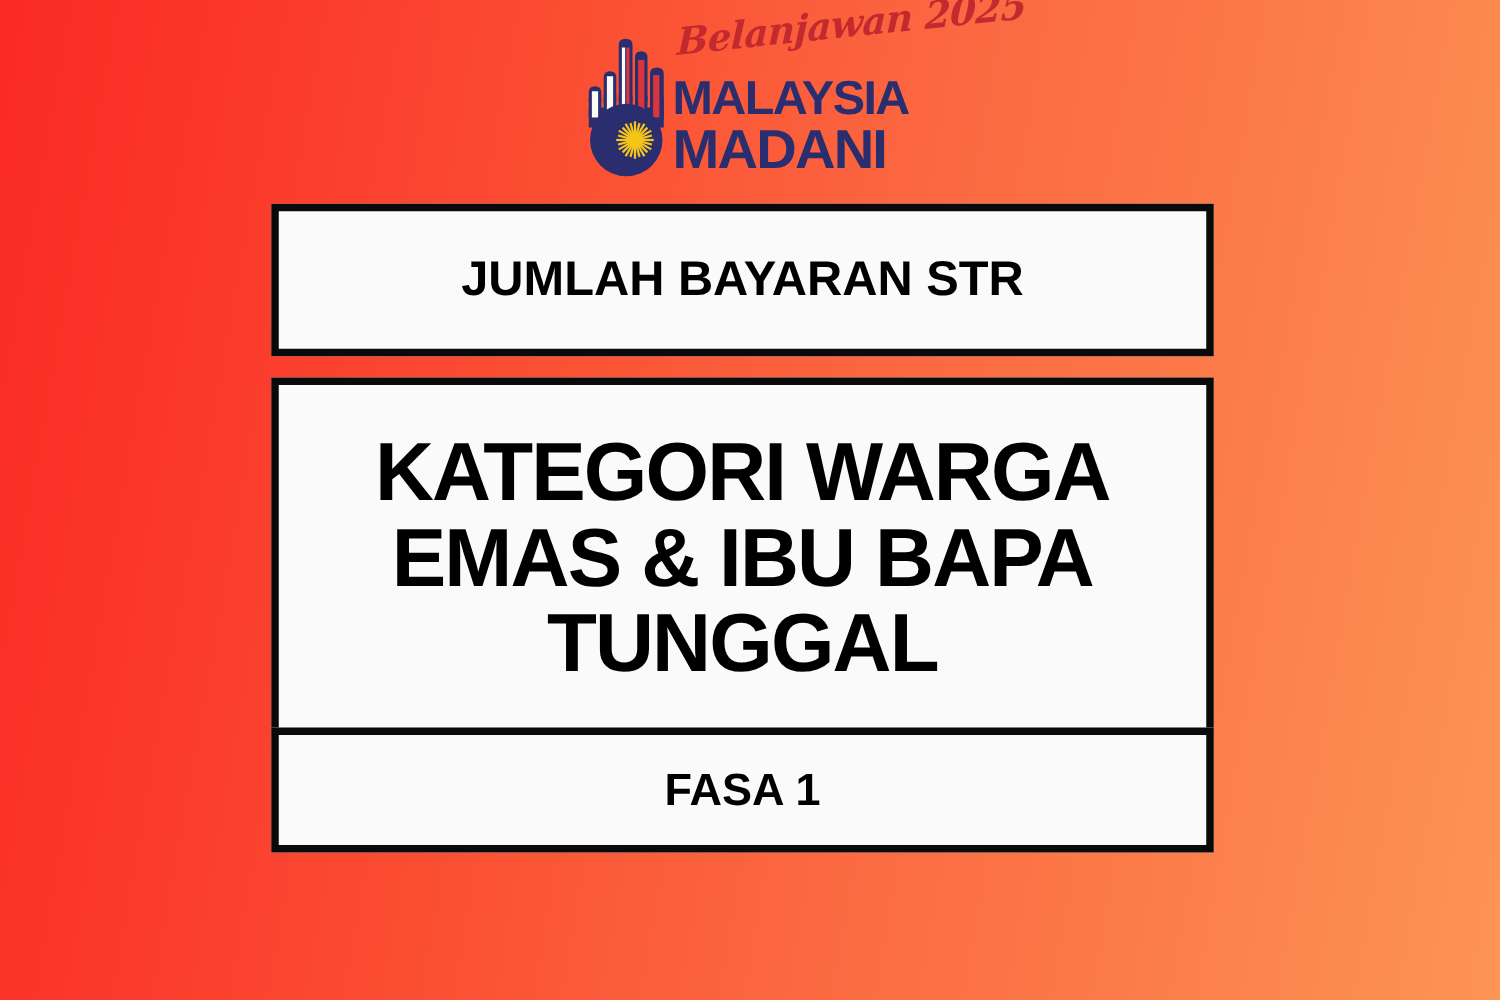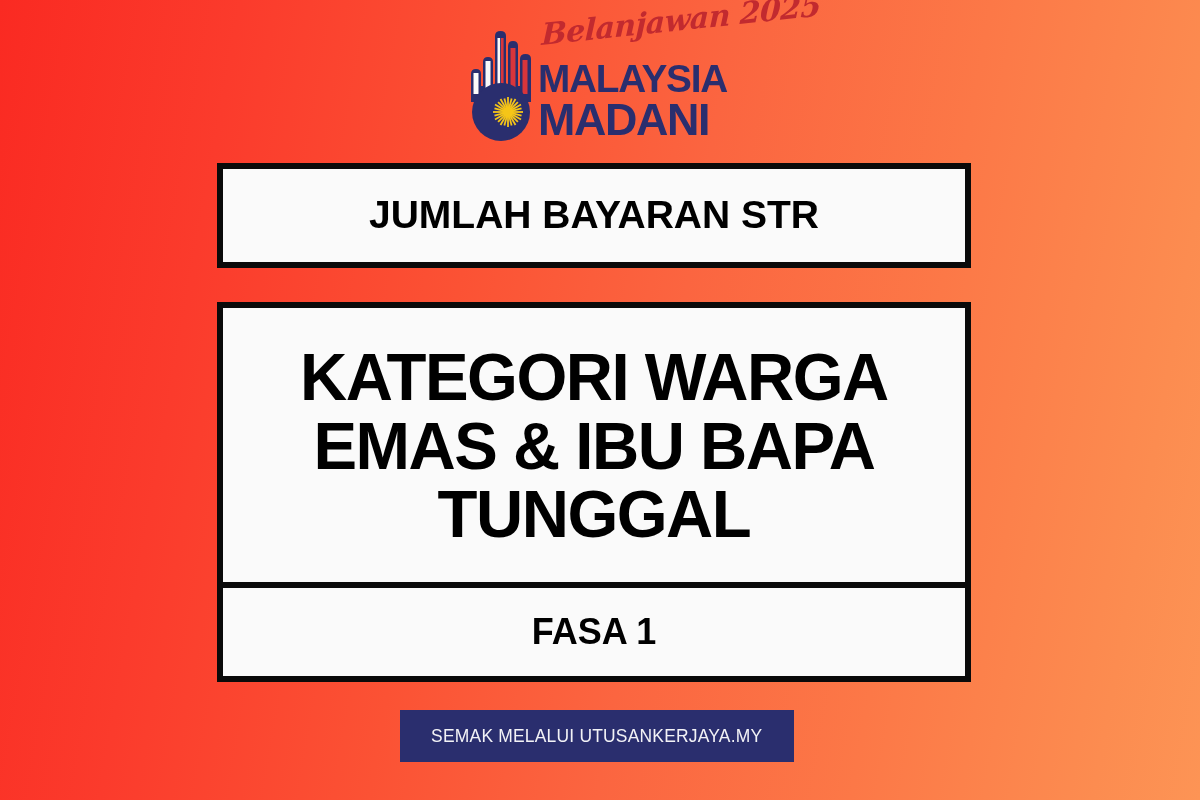--- a/index.html
+++ b/index.html
@@ -93,21 +93,21 @@
     left: 217px;
     width: 754px;
     background: #FAFAFA;
     border: 6px solid #0A0A0A;
     box-sizing: border-box;
     display: flex;
     align-items: center;
     justify-content: center;
     text-align: center;
   }
-  #panel-header  { top: 163px; height: 105px; }
+  #panel-header  { top: 163px; height: 122px; }
   #panel-main    { top: 280px; height: 288px; margin-top: 22px; }
   #panel-phase   { top: 582px; height: 100px; }
 
   .panel-text {
     font-family: "Liberation Sans", sans-serif;
     font-weight: 700;
     color: #000000;
     line-height: 1.04;
     letter-spacing: -0.5px;
     padding: 0 14px;
@@ -237,17 +237,14 @@
       <div>KATEGORI WARGA</div>
       <div>EMAS &amp; IBU BAPA</div>
       <div>TUNGGAL</div>
     </div>
   </div>
 
   <div class="panel" id="panel-phase">
     <div class="panel-text" id="phase-text">FASA 1</div>
   </div>
 
-  <div id="footer-banner">
-    <span id="footer-text">SEMAK MELALUI UTUSANKERJAYA.MY</span>
-  </div>
 
 </div>
 
 </body></html>

